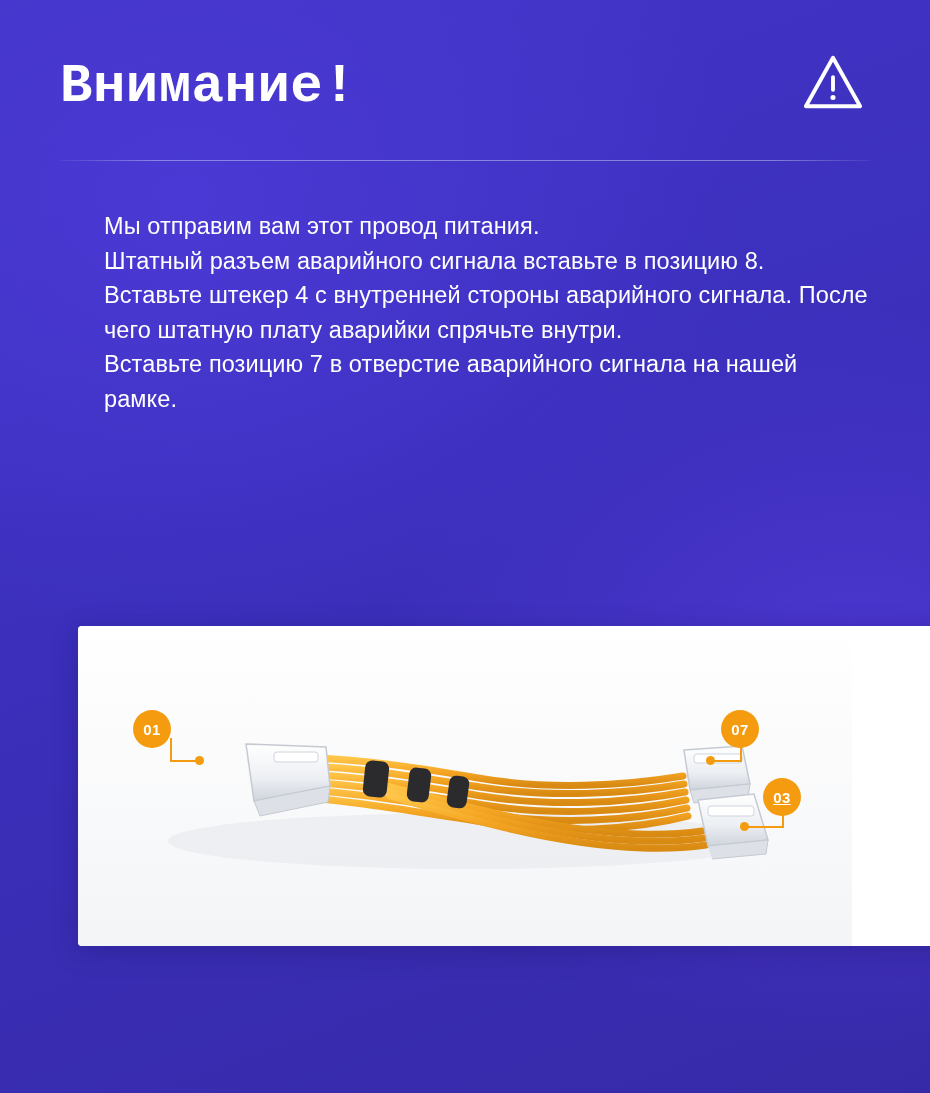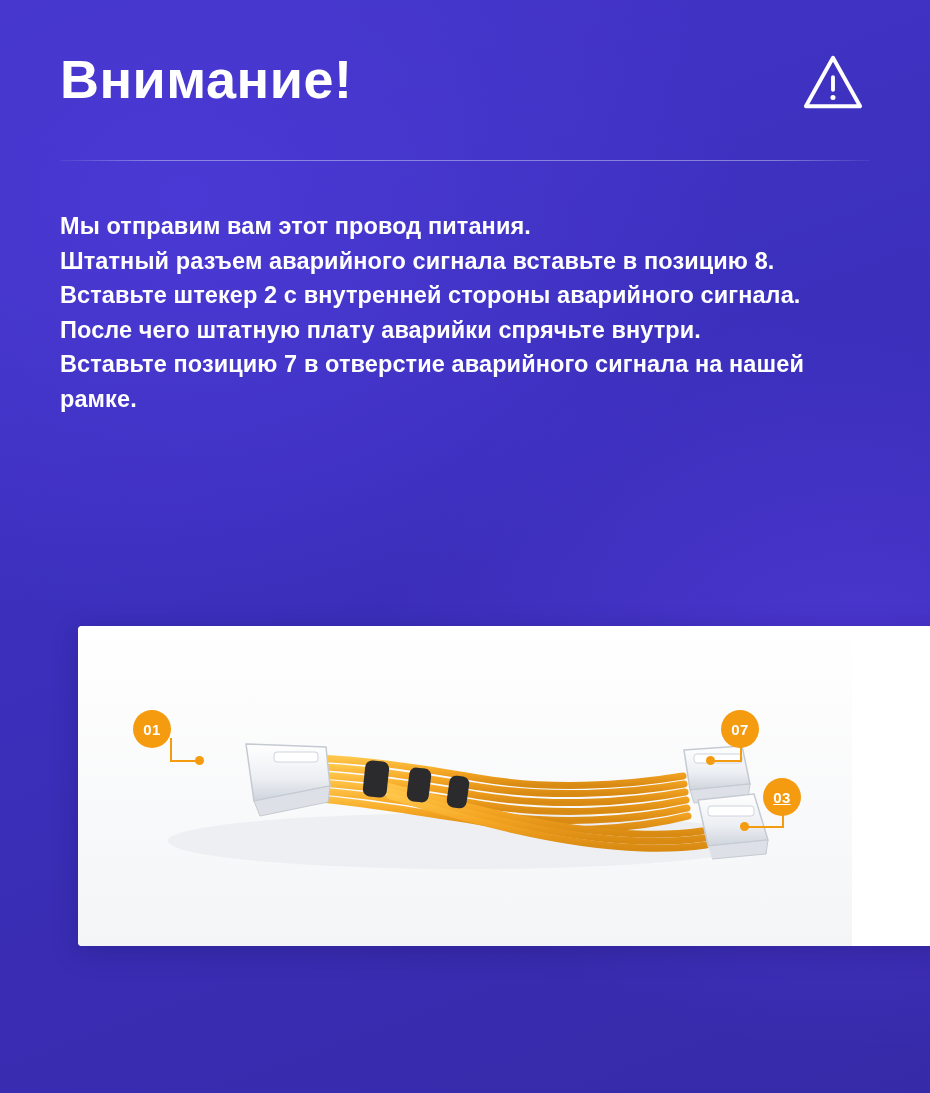--- a/index.html
+++ b/index.html
@@ -21,23 +21,24 @@
     background:
       radial-gradient(ellipse 900px 700px at 20% 18%, #4a39d4 0%, rgba(74,57,212,0) 62%),
       radial-gradient(ellipse 800px 620px at 92% 62%, #4b36cf 0%, rgba(75,54,207,0) 60%),
       linear-gradient(160deg, #4436c9 0%, #3b2fbc 45%, #372aa8 100%);
     box-sizing: border-box;
     padding: 0 60px;
   }
 
   .header {
     display: flex;
-    align-items: flex-start;
+    align-items: flex-end;
     justify-content: space-between;
     padding-top: 52px;
+    font-family: Liberation Mono, monospace;
   }
 
   .title {
     font-size: 54px;
     font-weight: 700;
     color: #ffffff;
     letter-spacing: 0.5px;
     line-height: 1;
     margin: 0;
   }
@@ -53,24 +54,25 @@
   .divider {
     margin-top: 46px;
     height: 1px;
     background: linear-gradient(90deg, rgba(255,255,255,0.05), rgba(255,255,255,0.38) 12%, rgba(255,255,255,0.38) 88%, rgba(255,255,255,0.05));
   }
 
   .body-text {
     margin-top: 48px;
     color: #ffffff;
     font-size: 23.5px;
-    font-weight: 700;
+    font-weight: 400;
     line-height: 1.47;
     letter-spacing: 0.1px;
     max-width: 770px;
+    margin-left: 44px;
   }
   .body-text p {
     margin: 0;
   }
 
   .photo-card {
     position: absolute;
     left: 78px;
     top: 626px;
     width: 882px;
@@ -132,21 +134,21 @@
         <circle cx="32" cy="47" r="2.6" fill="#ffffff"></circle>
       </svg>
     </span>
   </div>
 
   <div class="divider"></div>
 
   <div class="body-text">
     <p>Мы отправим вам этот провод питания.</p>
     <p>Штатный разъем аварийного сигнала вставьте в позицию 8.</p>
-    <p>Вставьте штекер 2 с внутренней стороны аварийного сигнала. После чего штатную плату аварийки спрячьте внутри.</p>
+    <p>Вставьте штекер 4 с внутренней стороны аварийного сигнала. После чего штатную плату аварийки спрячьте внутри.</p>
     <p>Вставьте позицию 7 в отверстие аварийного сигнала на нашей рамке.</p>
   </div>
 
   <div class="photo-card">
     <div class="photo-inner">
       <svg viewBox="0 0 774 320" width="774" height="320" preserveAspectRatio="none" aria-hidden="true">
         <defs>
           <linearGradient id="wireY" x1="0" y1="0" x2="0" y2="1">
             <stop offset="0%" stop-color="#ffc64a"></stop>
             <stop offset="50%" stop-color="#f5a623"></stop>

